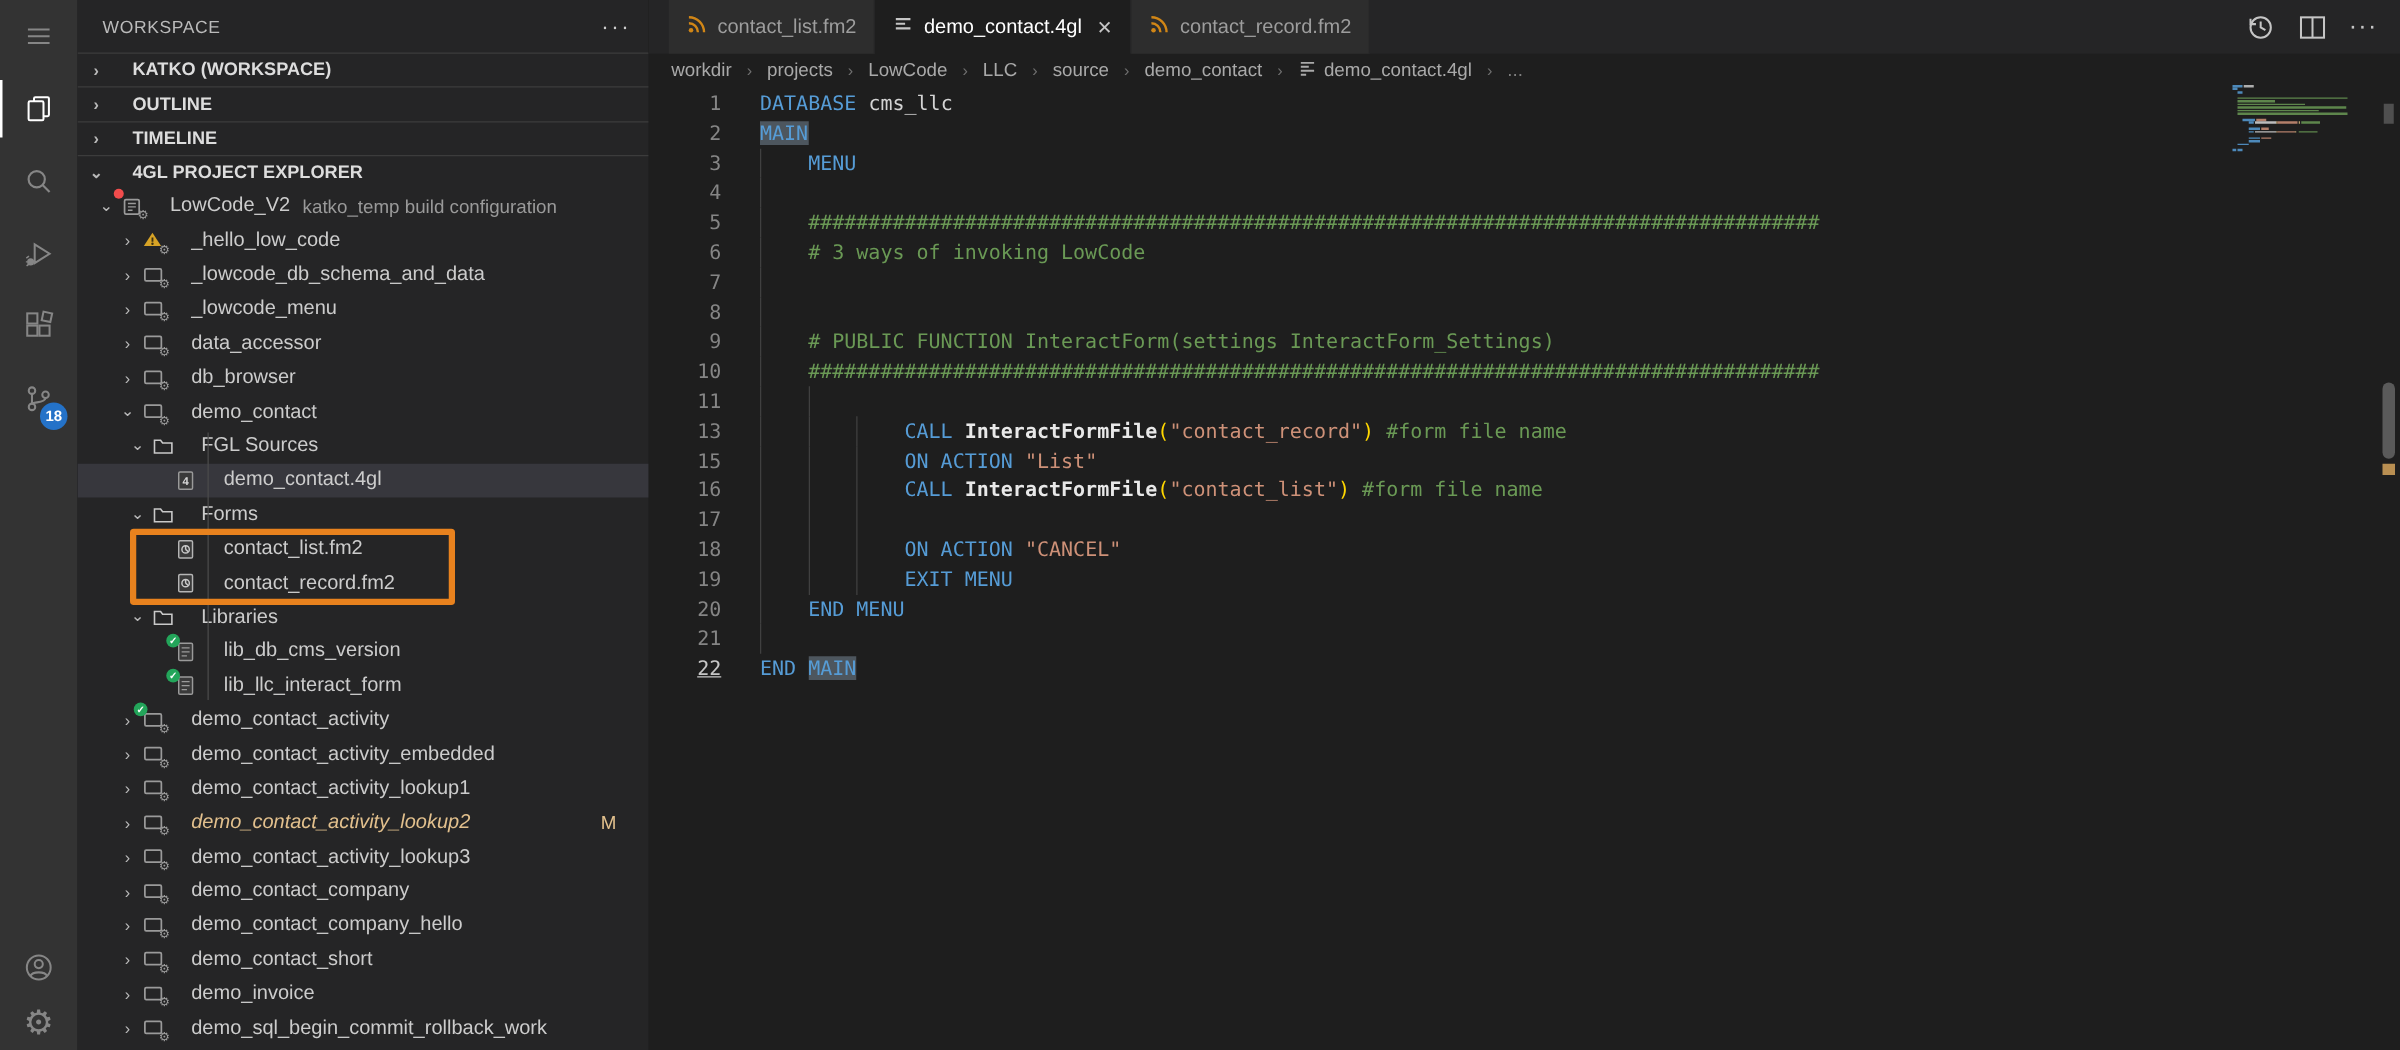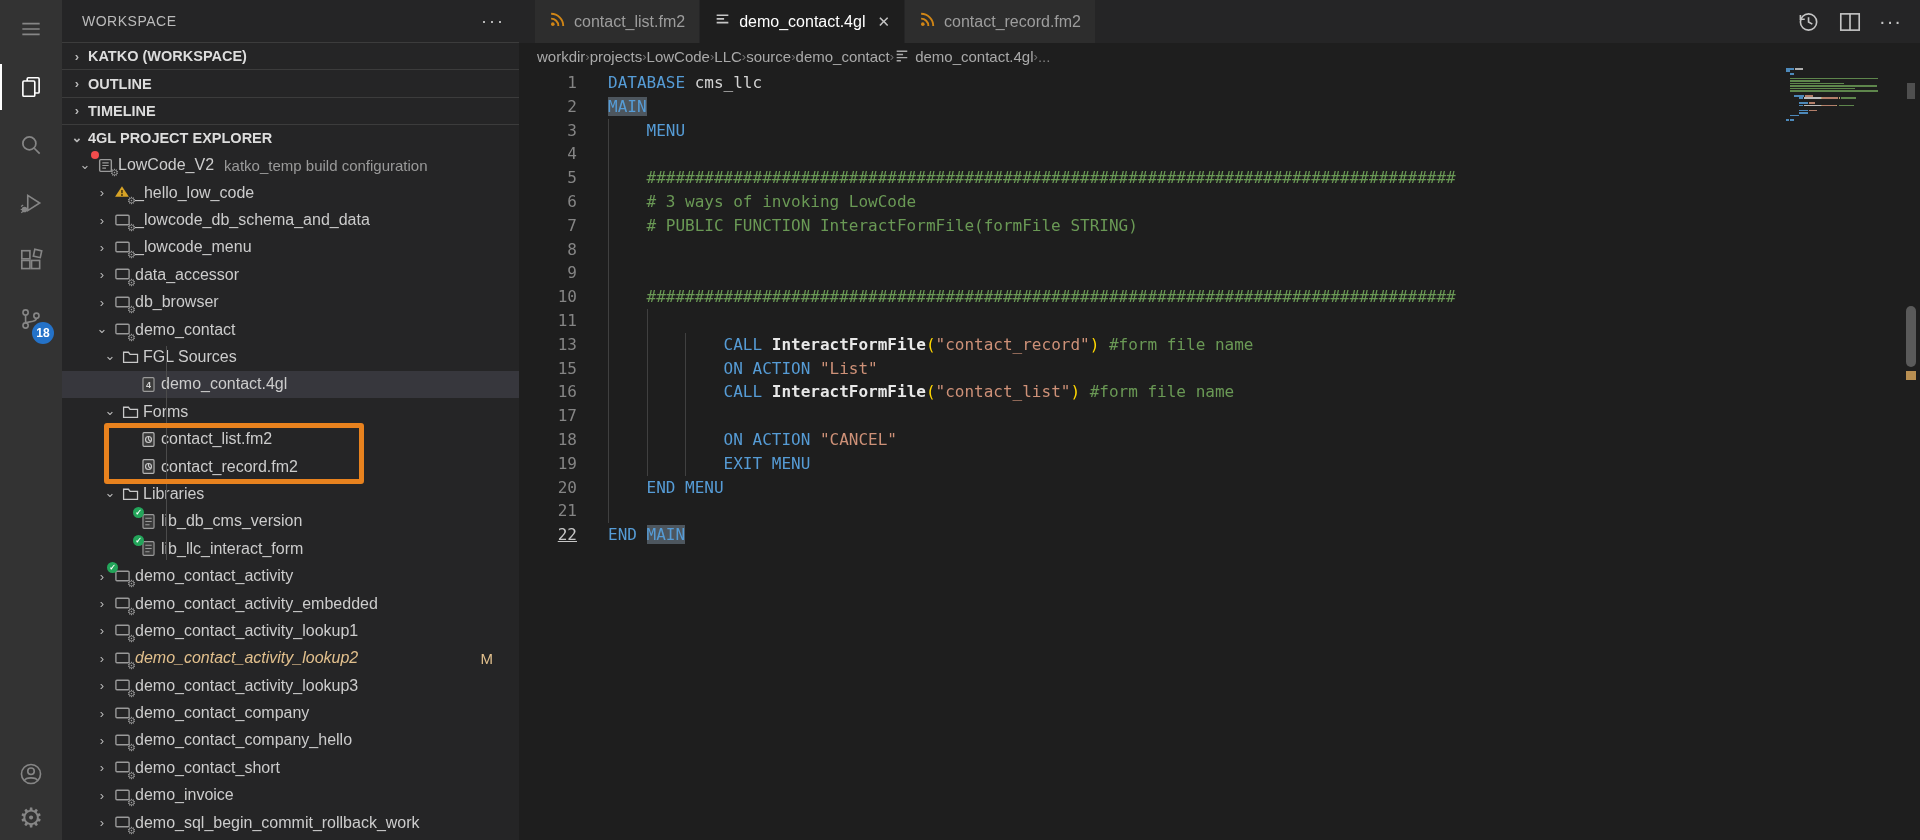--- a/index.html
+++ b/index.html
@@ -28,21 +28,21 @@
   #sb-header { height:42px; display:flex; align-items:center; padding:0 14px 0 20px;
     font-size:14px; color:#bbbbbb; letter-spacing:.5px; }
   #sb-header .more { margin-left:auto; color:#cccccc; font-size:18px; letter-spacing:2px; cursor:pointer; }
   .row { height:27.4px; display:flex; align-items:center; font-size:16px;
     white-space:nowrap; cursor:pointer; position:relative; }
   .row.section { font-weight:bold; font-size:14.5px; border-top:1px solid #3c3c3c; color:#dddddd; }
   .row.selected { background:#37373d; }
   .chev { width:18px; flex:none; text-align:center; color:#b9b9b9; font-size:13px; }
   .chev.down { transform:translateY(-1px); }
   .t-icon { width:22px; flex:none; display:flex; align-items:center; justify-content:center; position:relative; height:20px; }
-  .t-label { margin-left:2px; }
+  .t-label { margin-left:20px; }
   .t-desc { margin-left:10px; color:#9a9a9a; font-size:15px; }
   .t-badge { margin-left:auto; margin-right:26px; color:#e2c08d; font-size:15px; }
   .modified { color:#e2c08d;font-style:italic; }
   #tree-guide { position:absolute; left:104px; top:346px; width:1px; height:214px; background:#4b4b4b; }
   #orange-box { position:absolute; left:42px; top:423px; width:260px; height:61px;
     border:5px solid #e8821e; border-radius:3px; pointer-events:none; z-index:5; }
   .mini-gear { position:absolute; right:-3px; bottom:-3px; font-size:10px; color:#9a9a9a; line-height:1; }
   .mini-check { position:absolute; left:-4px; top:-4px; width:11px; height:11px; background:#23a55a;
     border-radius:50%; color:#fff; font-size:8px; line-height:11px; text-align:center; font-weight:bold; }
   .mini-dot { position:absolute; left:-3px; top:-4px; width:8px; height:8px; background:#f14c4c; border-radius:50%; }
@@ -53,21 +53,21 @@
   .tab { display:flex; align-items:center; gap:8px; padding:0 14px; background:#2d2d2d;
     color:#9d9d9d; font-size:16px; border-right:1px solid #252526; cursor:pointer; }
   .tab.active { background:#1e1e1e; color:#ffffff; }
   .tab .close { font-size:15px; color:#c5c5c5; margin-left:4px; cursor:pointer; }
   .tab:first-child { margin-left:16px; }
   #editor-actions { margin-left:auto; display:flex; align-items:center; gap:16px; padding-right:18px; color:#c5c5c5; }
   #editor-actions .ea { cursor:pointer; display:flex; align-items:center; }
   #editor-actions .more { font-size:20px; letter-spacing:1px; }
 
   #breadcrumb { height:27px; display:flex; align-items:center; padding-left:18px;
-    font-size:15px; color:#a9a9a9; gap:0; }
+    font-size:15px; color:#a9a9a9; gap:12px; }
   .bc-item { cursor:pointer; display:flex; align-items:center; gap:4px; }
   .bc-sep { color:#6f6f6f; font-size:13px; }
   .bc-ellipsis { color:#7f7f7f; }
 
   #code { position:absolute; top:71px; left:0; right:0; bottom:0;
     font-family:"DejaVu Sans Mono","Liberation Mono",monospace; font-size:16px; }
   .code-line { position:relative; height:23.8px; line-height:23.8px; padding-left:89px; white-space:pre; }
   .ln { position:absolute; left:0; top:0; width:58px; text-align:right; color:#858585; }
   .ln.cur { color:#c6c6c6;text-decoration:underline; }
   .guide { position:absolute; top:0; width:1px; height:100%; background:#404040; }
@@ -509,23 +509,23 @@
         <span class="bc-sep">›</span>
         <span class="bc-ellipsis">...</span>
       </div>
     <div id="code">
         <div class="code-line"><span class="ln">1</span><span class="tok-k">DATABASE</span><span class="tok-t"> </span><span class="tok-t">cms_llc</span></div>
         <div class="code-line"><span class="ln">2</span><span class="tok-m">MAIN</span></div>
         <div class="code-line"><span class="ln">3</span><span class="guide" style="left: 89px;"></span><span class="tok-t">    </span><span class="tok-k">MENU</span></div>
         <div class="code-line"><span class="ln">4</span><span class="guide" style="left: 89px;"></span></div>
         <div class="code-line"><span class="ln">5</span><span class="guide" style="left: 89px;"></span><span class="tok-t">    </span><span class="tok-c">####################################################################################</span></div>
         <div class="code-line"><span class="ln">6</span><span class="guide" style="left: 89px;"></span><span class="tok-t">    </span><span class="tok-c"># 3 ways of invoking LowCode</span></div>
-        <div class="code-line"><span class="ln">7</span><span class="guide" style="left: 89px;"></span><span class="tok-t">    </span><span class="tok-c"># PUBLIC FUNCTION InteractFormFile(formFile STRING)</span></div>
+        <div class="code-line"><span class="ln">7</span><span class="guide" style="left: 89px;"></span><span class="tok-t">    </span></div>
         <div class="code-line"><span class="ln">8</span><span class="guide" style="left: 89px;"></span><span class="tok-t">    </span></div>
-        <div class="code-line"><span class="ln">9</span><span class="guide" style="left: 89px;"></span><span class="tok-t">    </span></div>
+        <div class="code-line"><span class="ln">9</span><span class="guide" style="left: 89px;"></span><span class="tok-t">    </span><span class="tok-c"># PUBLIC FUNCTION InteractForm(settings InteractForm_Settings)</span></div>
         <div class="code-line"><span class="ln">10</span><span class="guide" style="left: 89px;"></span><span class="tok-t">    </span><span class="tok-c">####################################################################################</span></div>
         <div class="code-line"><span class="ln">11</span><span class="guide" style="left: 89px;"></span><span class="guide" style="left: 127.532px;"></span></div>
         <div class="code-line"><span class="ln">13</span><span class="guide" style="left: 89px;"></span><span class="guide" style="left: 127.532px;"></span><span class="guide" style="left: 166.064px;"></span><span class="tok-t">            </span><span class="tok-k">CALL</span><span class="tok-t"> </span><span class="tok-f">InteractFormFile</span><span class="tok-p">(</span><span class="tok-s">"contact_record"</span><span class="tok-p">)</span><span class="tok-t"> </span><span class="tok-c">#form file name</span></div>
         <div class="code-line"><span class="ln">15</span><span class="guide" style="left: 89px;"></span><span class="guide" style="left: 127.532px;"></span><span class="guide" style="left: 166.064px;"></span><span class="tok-t">            </span><span class="tok-k">ON ACTION</span><span class="tok-t"> </span><span class="tok-s">"List"</span></div>
         <div class="code-line"><span class="ln">16</span><span class="guide" style="left: 89px;"></span><span class="guide" style="left: 127.532px;"></span><span class="guide" style="left: 166.064px;"></span><span class="tok-t">            </span><span class="tok-k">CALL</span><span class="tok-t"> </span><span class="tok-f">InteractFormFile</span><span class="tok-p">(</span><span class="tok-s">"contact_list"</span><span class="tok-p">)</span><span class="tok-t"> </span><span class="tok-c">#form file name</span></div>
         <div class="code-line"><span class="ln">17</span><span class="guide" style="left: 89px;"></span><span class="guide" style="left: 127.532px;"></span><span class="guide" style="left: 166.064px;"></span></div>
         <div class="code-line"><span class="ln">18</span><span class="guide" style="left: 89px;"></span><span class="guide" style="left: 127.532px;"></span><span class="guide" style="left: 166.064px;"></span><span class="tok-t">            </span><span class="tok-k">ON ACTION</span><span class="tok-t"> </span><span class="tok-s">"CANCEL"</span></div>
         <div class="code-line"><span class="ln">19</span><span class="guide" style="left: 89px;"></span><span class="guide" style="left: 127.532px;"></span><span class="guide" style="left: 166.064px;"></span><span class="tok-t">            </span><span class="tok-k">EXIT MENU</span></div>
         <div class="code-line"><span class="ln">20</span><span class="guide" style="left: 89px;"></span><span class="tok-t">    </span><span class="tok-k">END MENU</span></div>
         <div class="code-line"><span class="ln">21</span><span class="guide" style="left: 89px;"></span></div>

